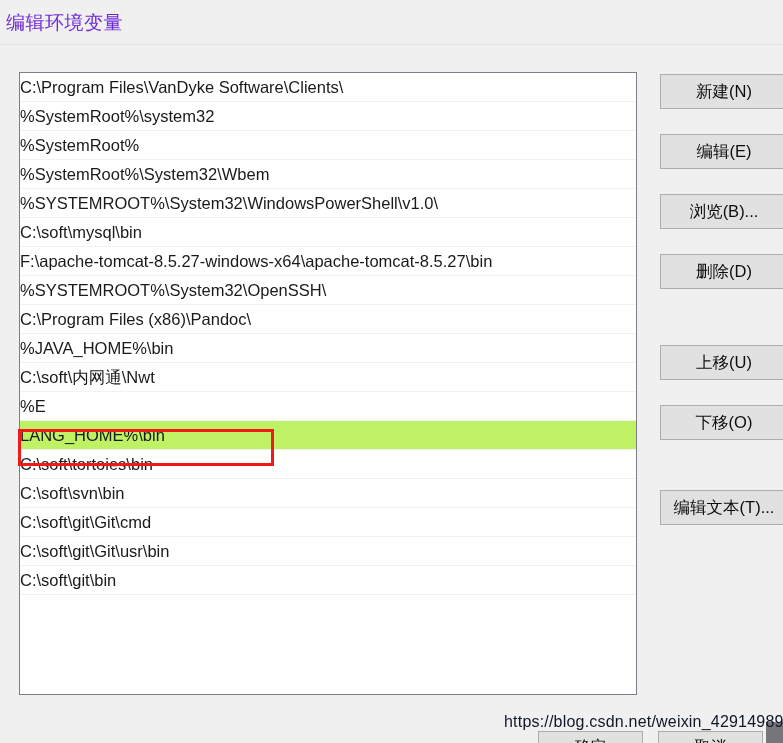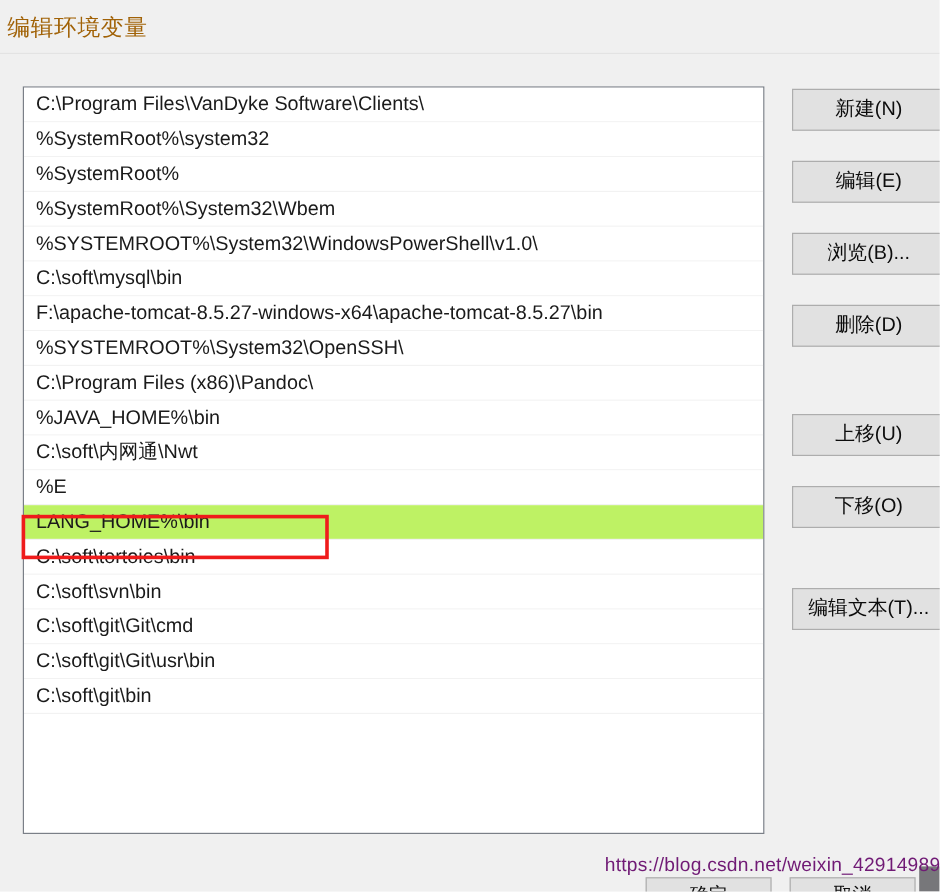--- a/index.html
+++ b/index.html
@@ -14,21 +14,21 @@
     overflow: hidden;
     position: relative;
   }
 
   
   .dialog-title {
     position: absolute;
     left: 6px;
     top: 10px;
     font-size: 19px;
-    color: #a16207;
+    color: #6d28d9;
     letter-spacing: 0.5px;
     white-space: nowrap;
   }
 
   
   .title-rule {
     position: absolute;
     left: 0;
     top: 44px;
     width: 783px;
@@ -51,21 +51,21 @@
   .list-inner {
     position: absolute;
     left: 0;
     top: 0;
     right: 0;
     bottom: 0;
   }
   .row {
     height: 29px;
     line-height: 29px;
-    padding-left: 10px;
+    padding-left: 0;
     font-size: 16.5px;
     color: #1a1a1a;
     white-space: nowrap;
     border-bottom: 1px solid #f2f2f2;
     box-sizing: border-box;
     background: #ffffff;
   }
   .row.selected {
     background: #bef264;
   }
@@ -133,21 +133,21 @@
     height: 21px;
     background: #77777a;
   }
 
   
   .watermark {
     position: absolute;
     left: 504px;
     top: 713px;
     font-size: 16px;
-    color: #701a75;
+    color: #0f172a;
     white-space: nowrap;
     letter-spacing: 0.2px;
     user-select: none;
     z-index: 9;
   }
 </style>
 </head>
 <body>
 
 <div class="dialog-title">编辑环境变量</div>

